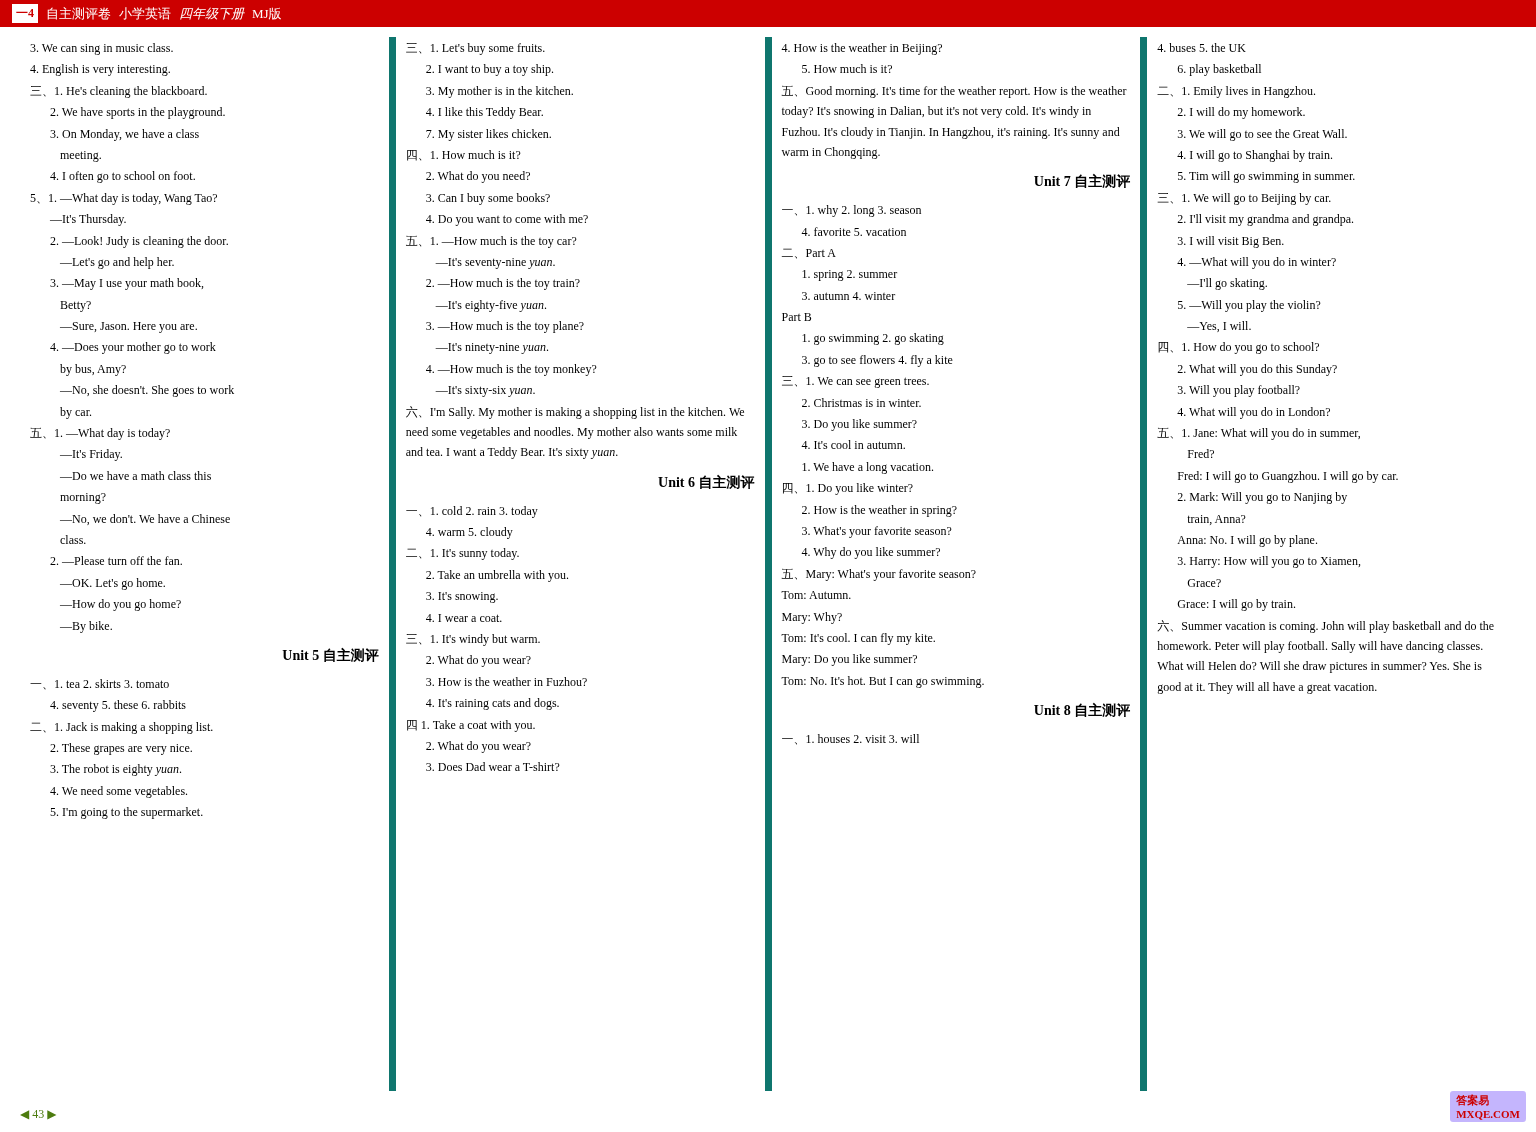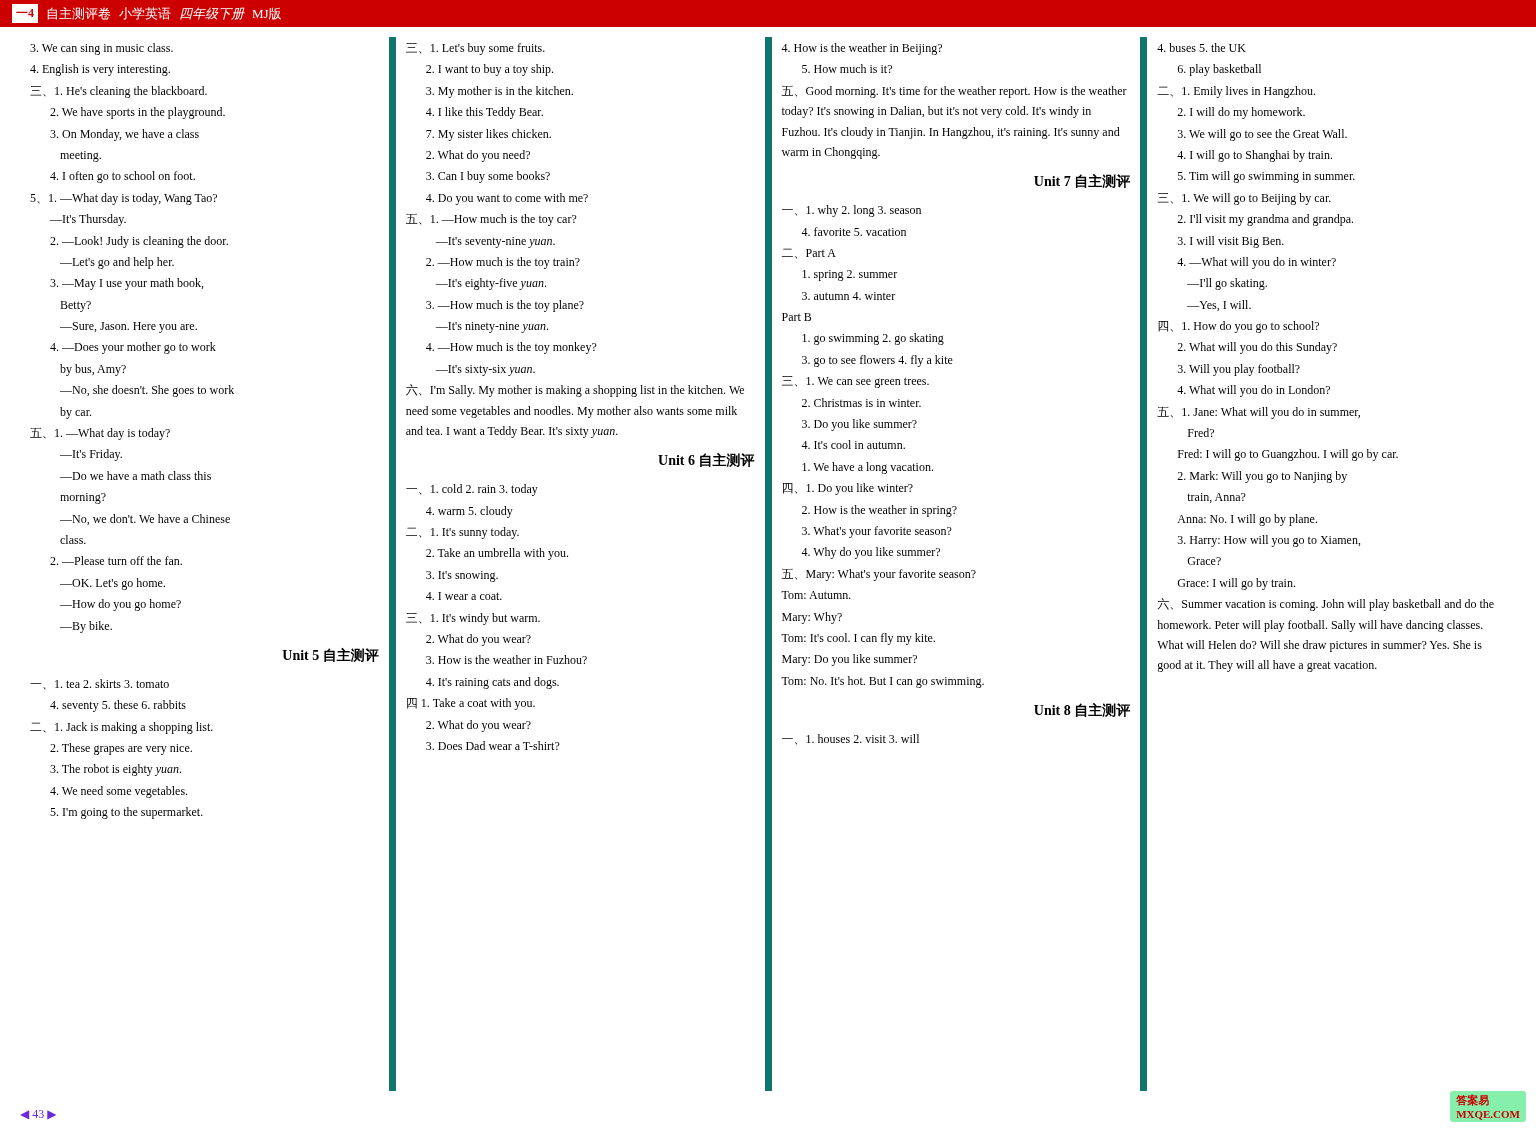--- a/index.html
+++ b/index.html
@@ -55,32 +55,32 @@
       font-weight: bold;
       margin: 8px 0 6px 0;
     }
     .indent2 { padding-left: 20px; }
     .indent3 { padding-left: 30px; }
     p { margin: 1px 0; }
     .page-num {
       text-align: center;
       font-size: 12px;
       padding: 4px 0 8px 0;
-      color: #6d28d9;
+      color: #4d7c0f;
     }
     .bottom-area {
       display: flex;
       justify-content: space-between;
       padding: 2px 20px;
     }
     .watermark {
       position: absolute;
       bottom: 10px;
       right: 10px;
-      background: #86efac;
+      background: #c4b5fd;
       color: #c00;
       font-size: 11px;
       padding: 2px 6px;
       border-radius: 3px;
       font-weight: bold;
     }
     .italic { font-style: italic; }
   </style>
 </head>
 <body>
@@ -135,20 +135,21 @@
       <p class="indent2">4. We need some vegetables.</p>
       <p class="indent2">5. I'm going to the supermarket.</p>
     </div>
 
     <div class="col">
       <p>三、1. Let's buy some fruits.</p>
       <p class="indent2">2. I want to buy a toy ship.</p>
       <p class="indent2">3. My mother is in the kitchen.</p>
       <p class="indent2">4. I like this Teddy Bear.</p>
       <p class="indent2">7. My sister likes chicken.</p>
+      <p>四、1. How much is it?</p>
       <p class="indent2">2. What do you need?</p>
       <p class="indent2">3. Can I buy some books?</p>
       <p class="indent2">4. Do you want to come with me?</p>
       <p>五、1. —How much is the toy car?</p>
       <p class="indent3">—It's seventy-nine <span class="italic">yuan</span>.</p>
       <p class="indent2">2. —How much is the toy train?</p>
       <p class="indent3">—It's eighty-five <span class="italic">yuan</span>.</p>
       <p class="indent2">3. —How much is the toy plane?</p>
       <p class="indent3">—It's ninety-nine <span class="italic">yuan</span>.</p>
       <p class="indent2">4. —How much is the toy monkey?</p>
@@ -208,20 +209,21 @@
       <p>二、1. Emily lives in Hangzhou.</p>
       <p class="indent2">2. I will do my homework.</p>
       <p class="indent2">3. We will go to see the Great Wall.</p>
       <p class="indent2">4. I will go to Shanghai by train.</p>
       <p class="indent2">5. Tim will go swimming in summer.</p>
       <p>三、1. We will go to Beijing by car.</p>
       <p class="indent2">2. I'll visit my grandma and grandpa.</p>
       <p class="indent2">3. I will visit Big Ben.</p>
       <p class="indent2">4. —What will you do in winter?</p>
       <p class="indent3">—I'll go skating.</p>
+      <p class="indent2">5. —Will you play the violin?</p>
       <p class="indent3">—Yes, I will.</p>
       <p>四、1. How do you go to school?</p>
       <p class="indent2">2. What will you do this Sunday?</p>
       <p class="indent2">3. Will you play football?</p>
       <p class="indent2">4. What will you do in London?</p>
       <p>五、1. Jane: What will you do in summer,</p>
       <p class="indent3">Fred?</p>
       <p class="indent2">Fred: I will go to Guangzhou. I will go by car.</p>
       <p class="indent2">2. Mark: Will you go to Nanjing by</p>
       <p class="indent3">train, Anna?</p>

